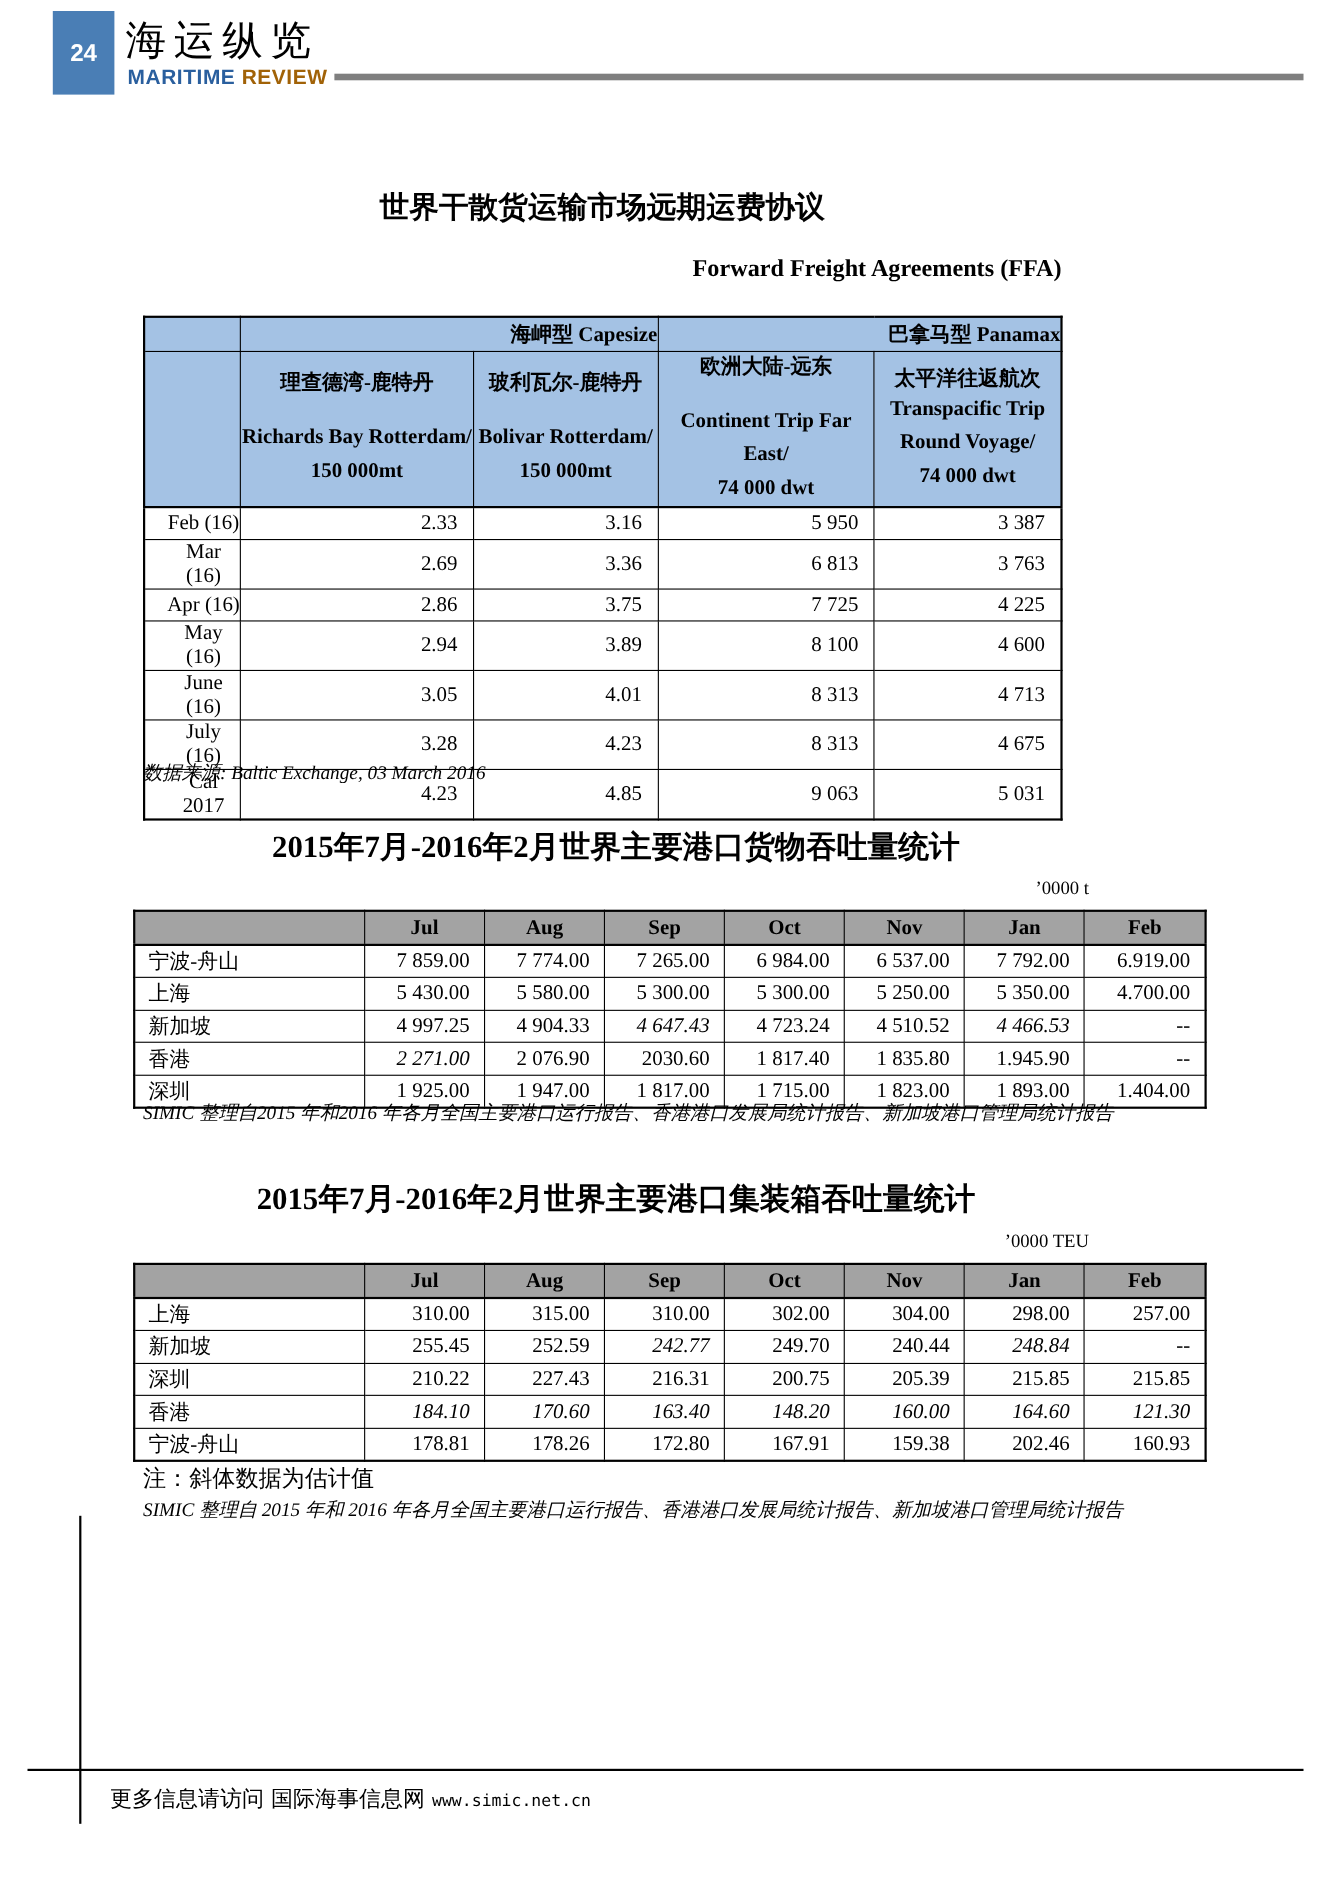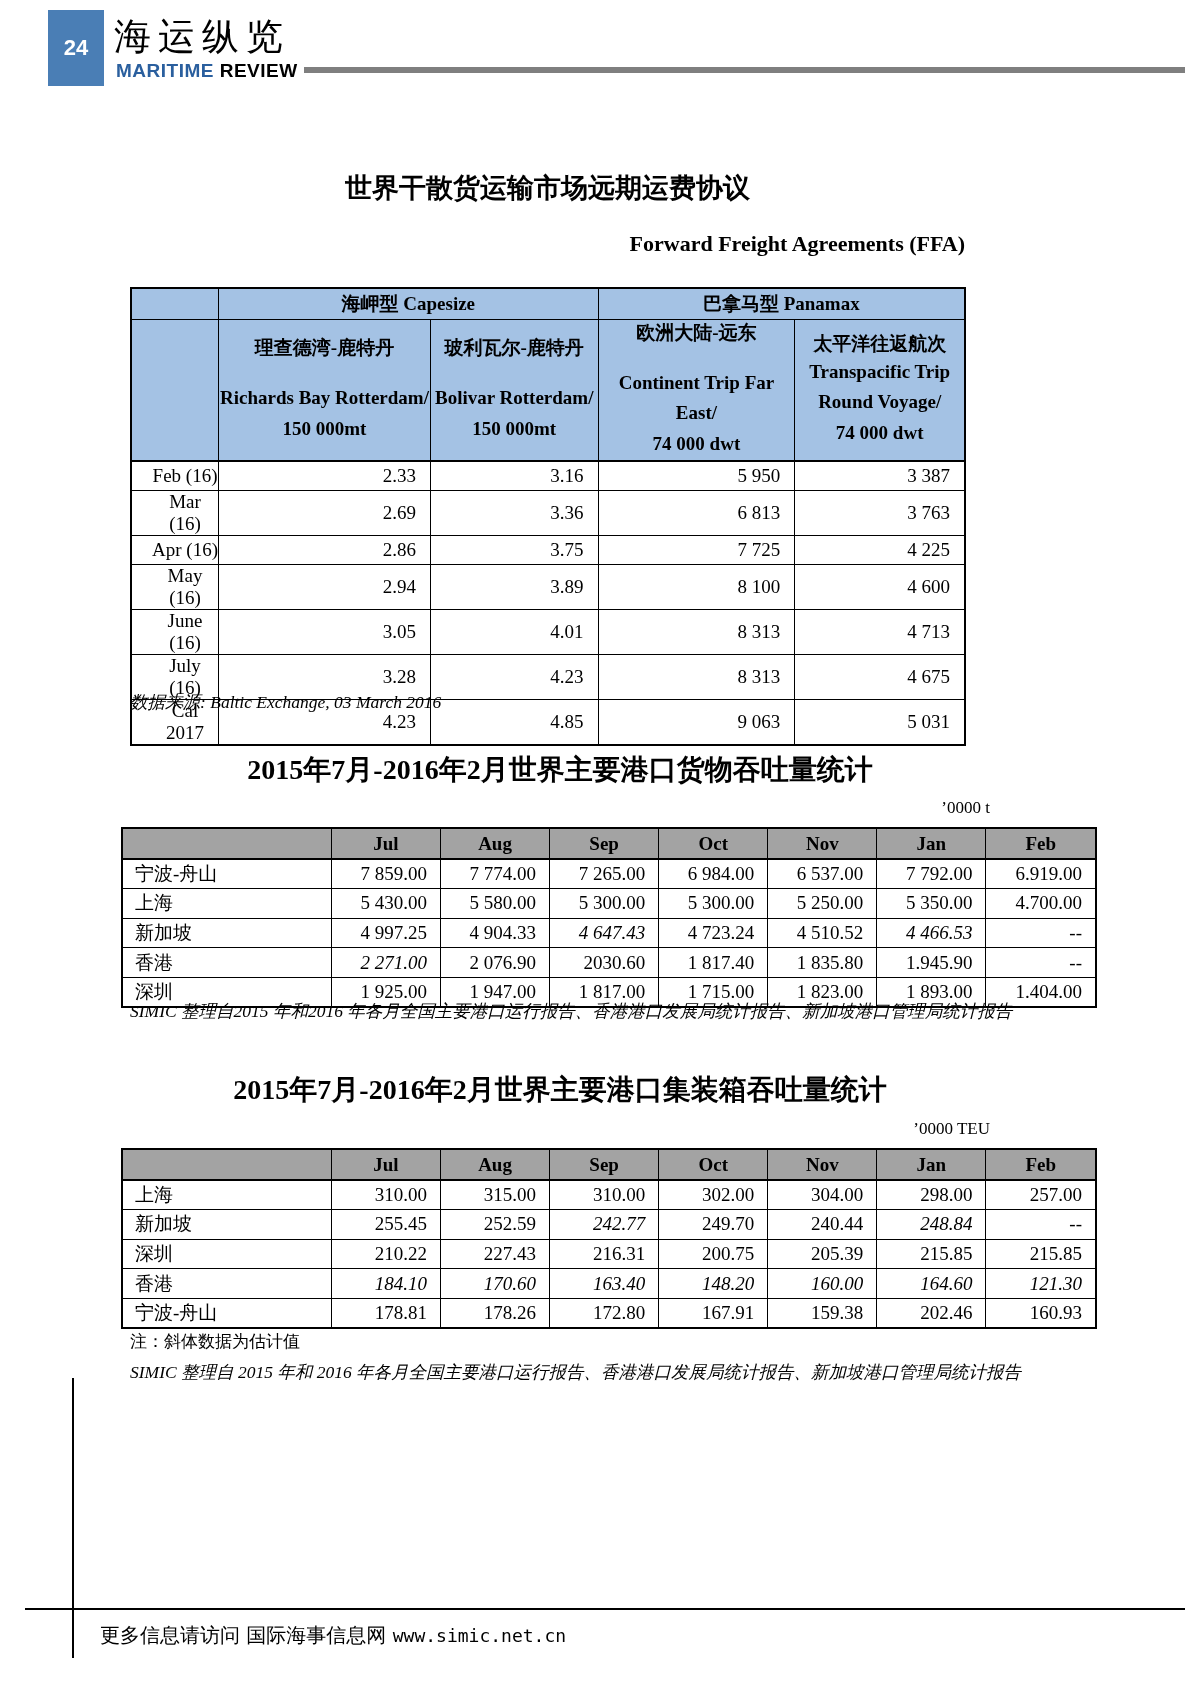--- a/index.html
+++ b/index.html
@@ -17,49 +17,49 @@
   }
   .masthead-cn {
     position:absolute; left:114px; top:12px; font-size:37px; letter-spacing:7px;
     font-family:"Liberation Serif", serif;
   }
   .masthead-en {
     position:absolute; left:116px; top:60px; font-family:"Liberation Sans", sans-serif;
     font-weight:bold; font-size:19px; letter-spacing:0.5px;
   }
   .masthead-en .blue { color:#2a5f9e; }
-  .masthead-en .black { color:#000000; }
+  .masthead-en .black { color:#a16207; }
   .masthead-line { position:absolute; left:304px; top:67px; width:881px; height:6px; background:#7f7f7f; }
 
   
   .ffa-title-cn { position:absolute; left:130px; top:170px; width:835px; text-align:center;
     font-size:27px; font-weight:bold; }
   .ffa-title-en { position:absolute; left:130px; top:231px; width:835px; text-align:right;
     font-size:22px; font-weight:bold; }
   .sec-title { position:absolute; left:120px; width:880px; text-align:center;
     font-size:28px; font-weight:bold; }
   #cargo-title { top:751px; }
   #container-title { top:1071px; }
   .unit-note { position:absolute; left:130px; width:860px; text-align:right;
     font-size:17px; }
   #cargo-unit { top:798px; }
   #container-unit { top:1119px; }
   .src-note { position:absolute; left:130px; font-style:italic; font-size:17.5px; }
   #ffa-source { top:690px; }
   #cargo-source { top:999px; width:1000px; }
-  #container-note { top:1330px; font-style:normal; font-size:17px; }
+  #container-note { top:1330px; font-style:normal; font-size:21px; }
   #container-source { top:1360px; width:1000px; }
 
   
   table { border-collapse:collapse; table-layout:fixed; }
   th, td { border:1px solid #000; font-weight:normal; padding:0; }
 
   #ffa-table { position:absolute; left:130px; top:287px; width:836px; border:2px solid #000; }
   #ffa-table th { background:#a4c2e4; font-weight:bold; font-size:19px; }
-  #ffa-table .group-row th { height:31px; }
+  #ffa-table .group-row th { height:31px;text-align:right; }
   #ffa-table .head2 { height:126px; vertical-align:middle; }
   #ffa-table .head2 .cn { font-size:19px; }
   #ffa-table .head2 .cn.cn-gap { margin-bottom:22px; }
   #ffa-table .head2 .en { line-height:1.62; }
   #ffa-table thead tr:nth-child(2) { border-bottom:2px solid #000; }
   #ffa-table td { height:29.5px; font-size:19px;padding-left:20px; }
   #ffa-table td.rlabel { text-align:center; }
   #ffa-table td.num { text-align:right; padding-right:14px; }
 
   .port-table { position:absolute; left:121px; width:976px; border:2px solid #000; }
@@ -70,21 +70,21 @@
   .port-table td { height:29.6px; font-size:19px; }
   .port-table td.plabel { text-align:left; padding-left:12px; }
   .port-table td.num { text-align:right; padding-right:13px; }
   .est { font-style:italic; }
 
   
   .footer-vline { position:absolute; left:72px; top:1378px; width:2px; height:280px; background:#000; }
   .footer-hline { position:absolute; left:25px; top:1608px; width:1160px; height:2px; background:#000; }
   .footer-text { position:absolute; left:100px; top:1622px; font-size:20px;
     font-family:"DejaVu Sans", sans-serif; }
-  .footer-text .url { font-family:"DejaVu Sans Mono", monospace; font-size:18px; }
+  .footer-text .url { font-family:"DejaVu Sans Mono", monospace; font-size:15px; }
 </style>
 </head>
 <body>
 
 <div class="page-badge">
   <span>24</span>
 </div>
 <div class="masthead-cn">海运纵览</div>
 <div class="masthead-en">
   <span class="blue">MARITIME</span>

